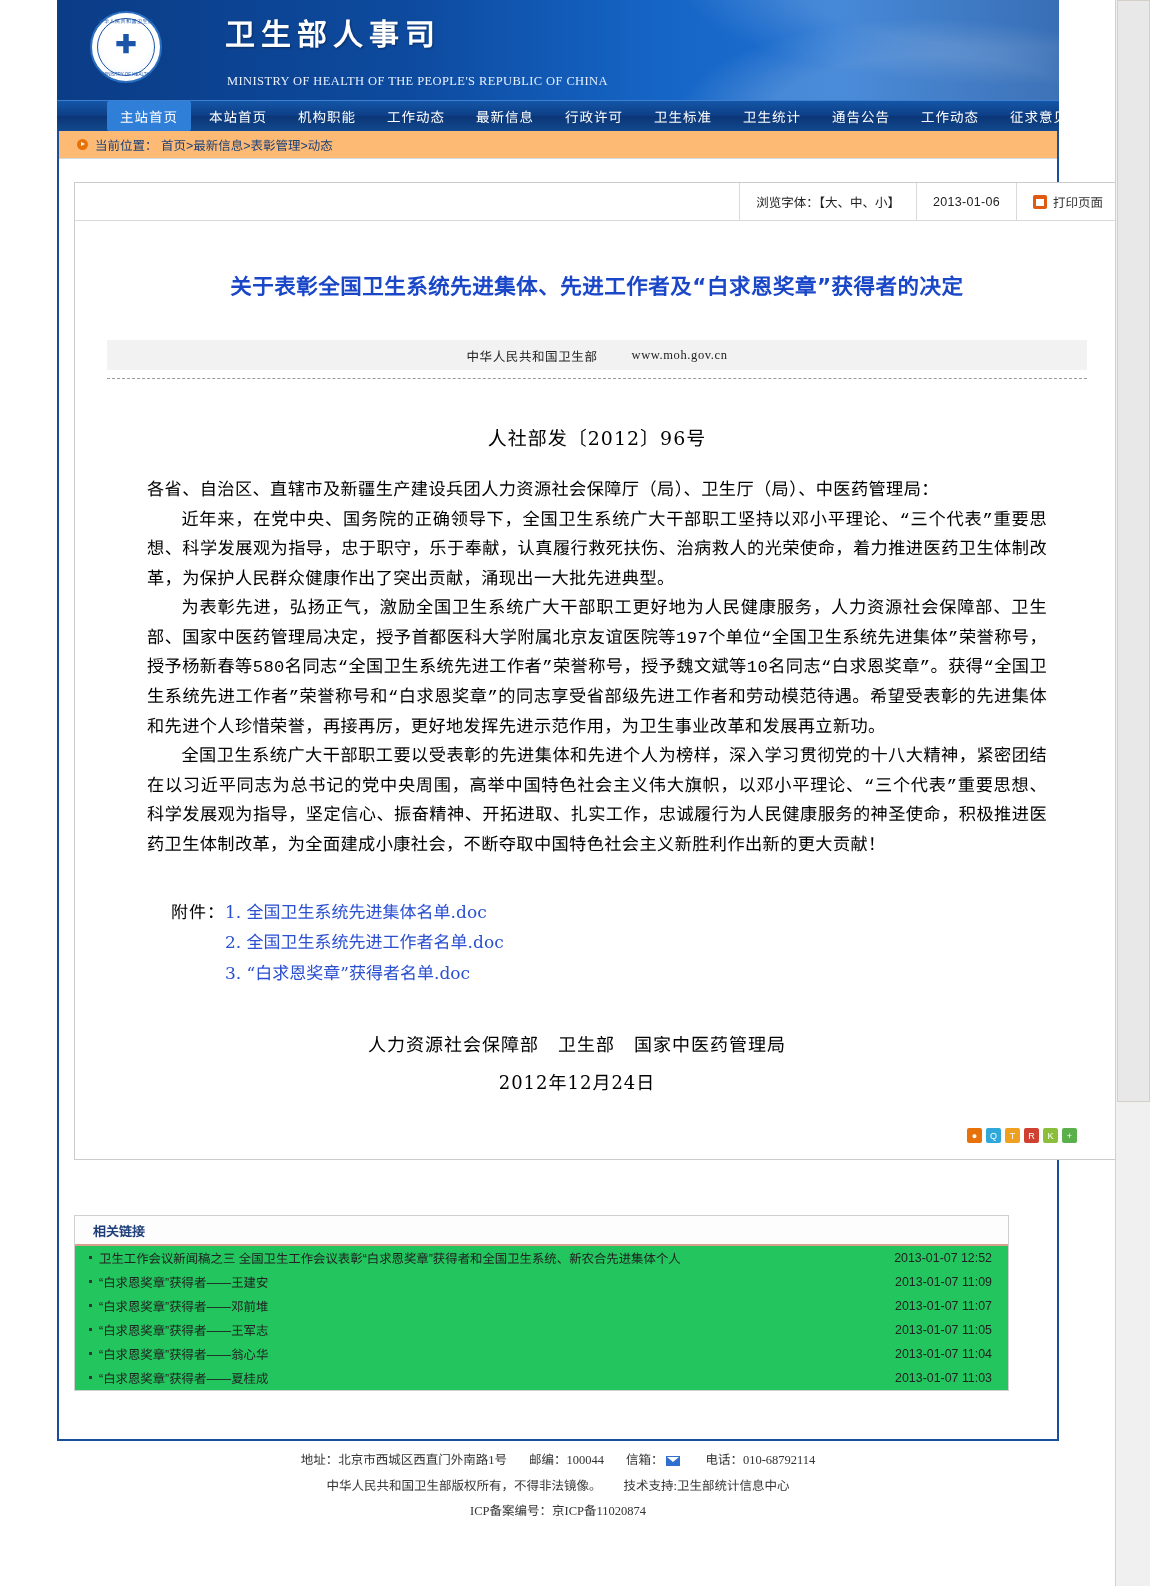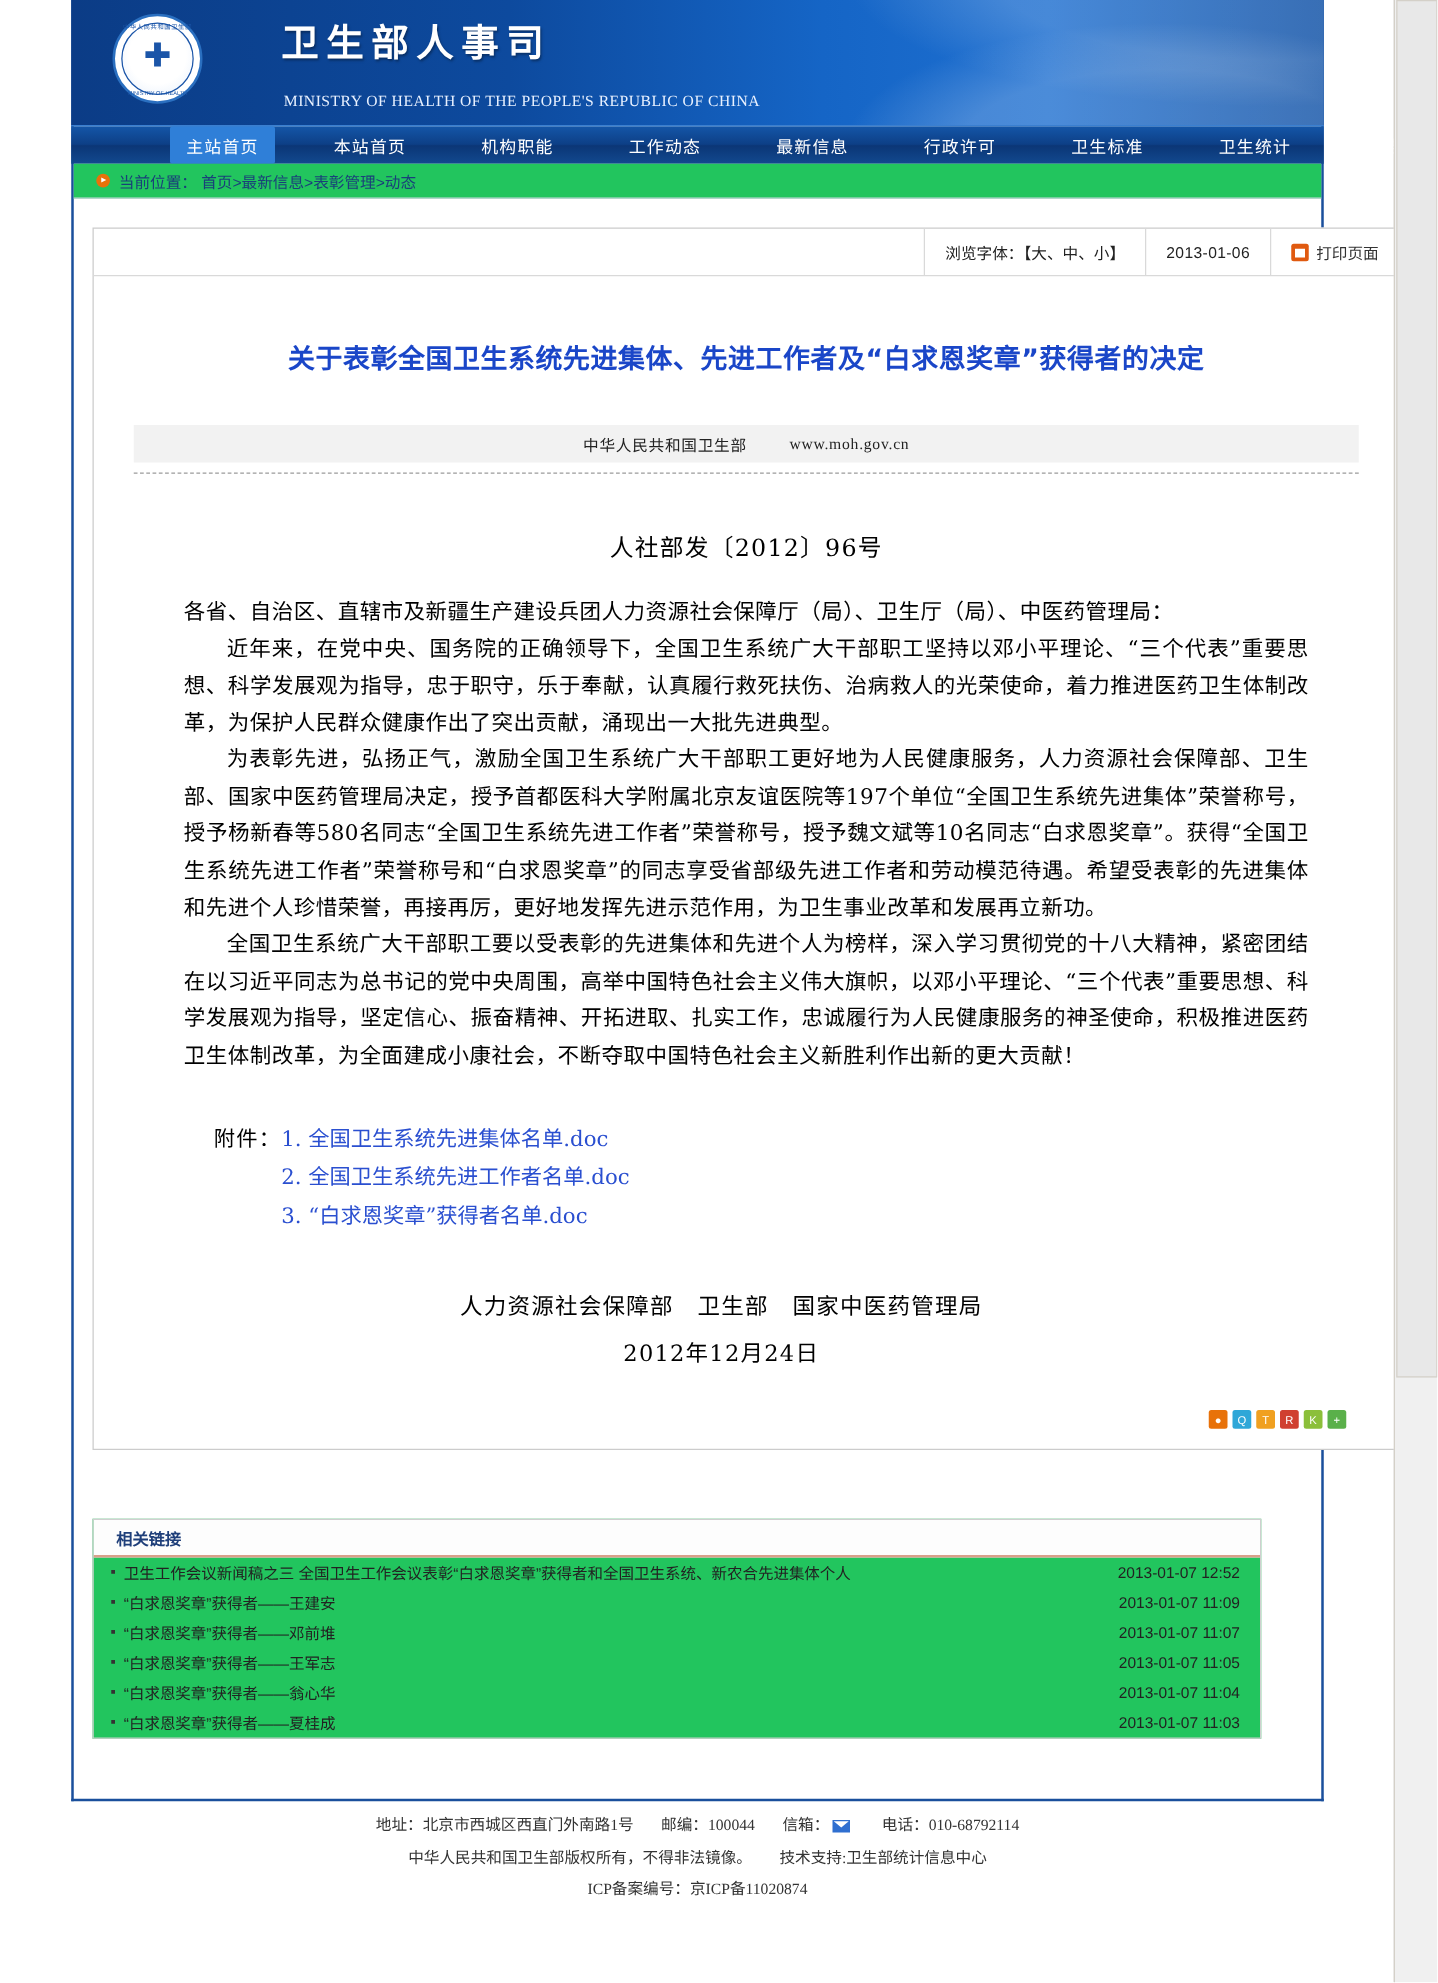--- a/index.html
+++ b/index.html
@@ -139,32 +139,31 @@
     align-items: center;
   }
   .nav-item {
     color: #ffffff;
     font-size: 13.5px;
     padding: 5px 13px;
     margin-right: 5px;
     cursor: pointer;
     white-space: nowrap;
     letter-spacing: 1px;
-    margin-left: 29px;
   }
   .nav-item.active {
     background: #2f7fd8;
     border-radius: 2px;
   }
   
   .crumb-bar {
     position: absolute;
     left: 59px; top: 131px;
     width: 998px; height: 27px;
-    background: #22c55e;
+    background: #fdba74;
     border-bottom: 1px solid #cfd8e4;
     display: flex;
     align-items: center;
   }
   .crumb-dot {
     width: 11px; height: 11px;
     border-radius: 50%;
     background: #e8720a;
     margin-left: 18px;
     position: relative;
@@ -260,21 +259,21 @@
   .body-wrap {
     margin: 26px 72px 0 72px;
     font-family: "DejaVu Serif", serif;
     font-size: 17.2px;
     line-height: 1.72;
     color: #000;
     text-align: justify;
     text-justify: inter-ideograph;
     letter-spacing: 0.4px;
   }
-  .body-wrap p { margin: 0; }
+  .body-wrap p { margin: 0; font-family: Liberation Mono, monospace; }
   .body-wrap p.indent { text-indent: 2em; }
   .attach {
     margin: 36px 0 0 96px;
     font-family: "DejaVu Serif", serif;
     font-size: 17px;
     color: #000;
     line-height: 1.8;
   }
   .attach .lbl { letter-spacing: 1px; }
   .attach a {

